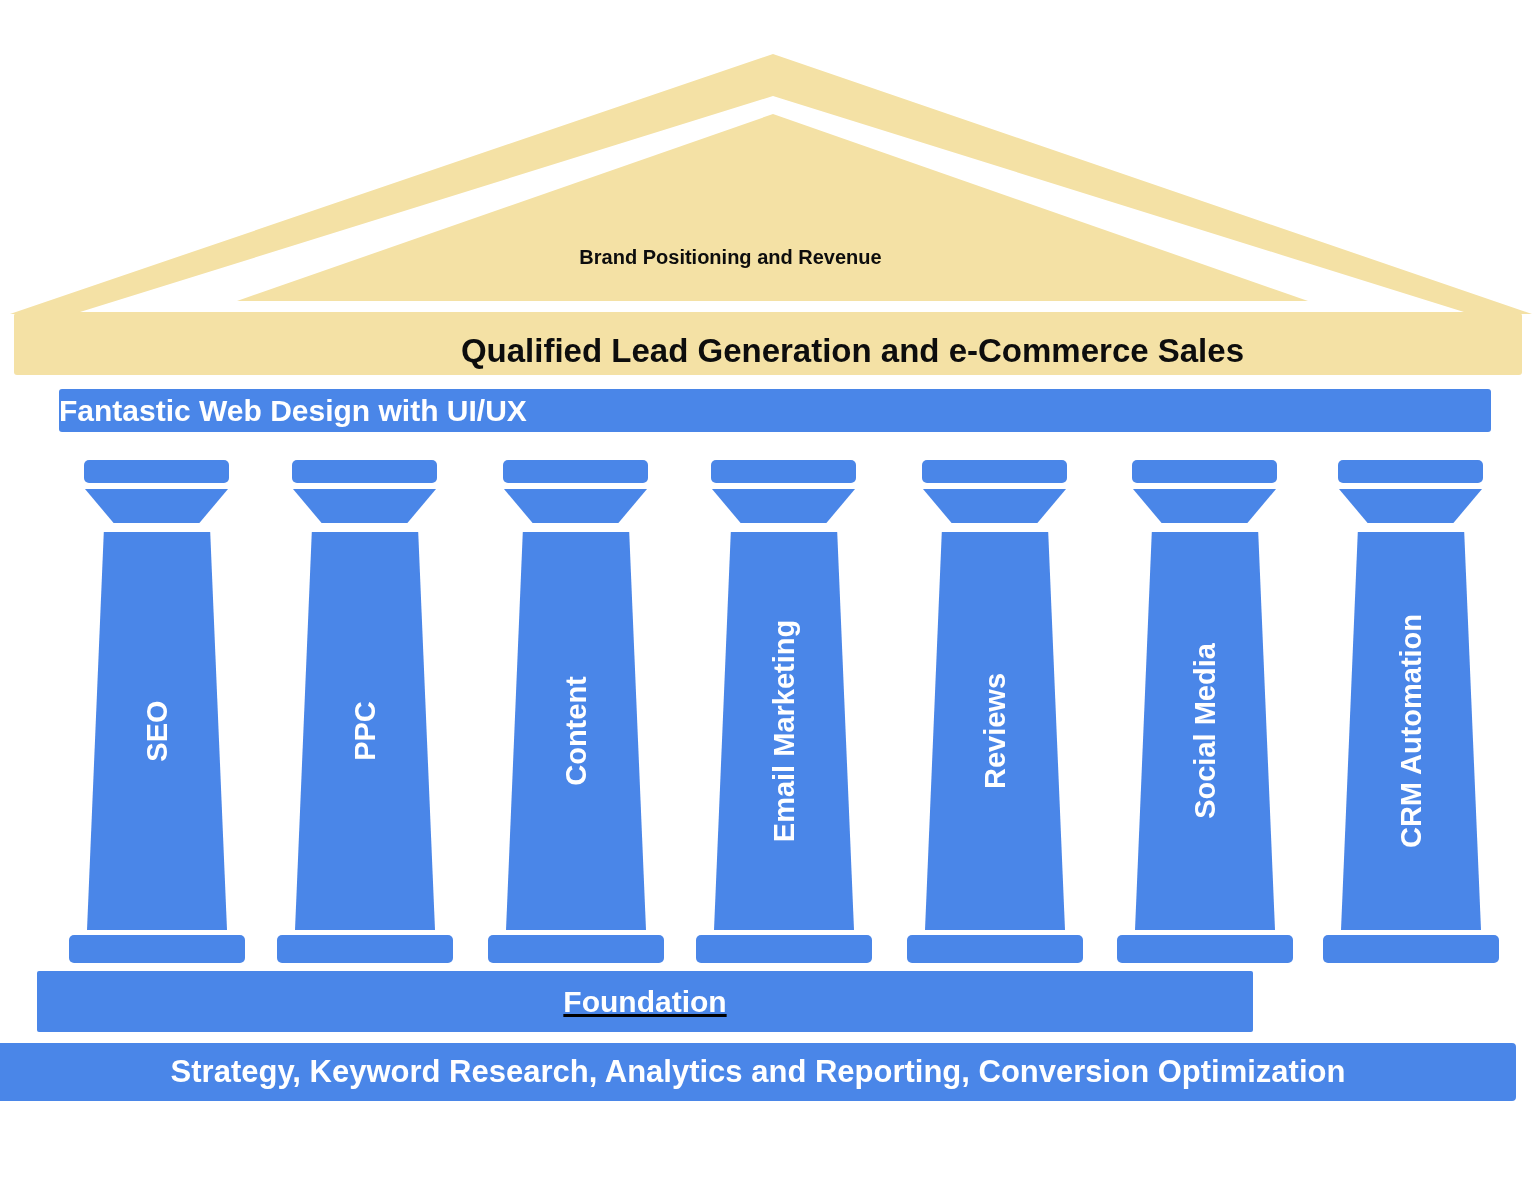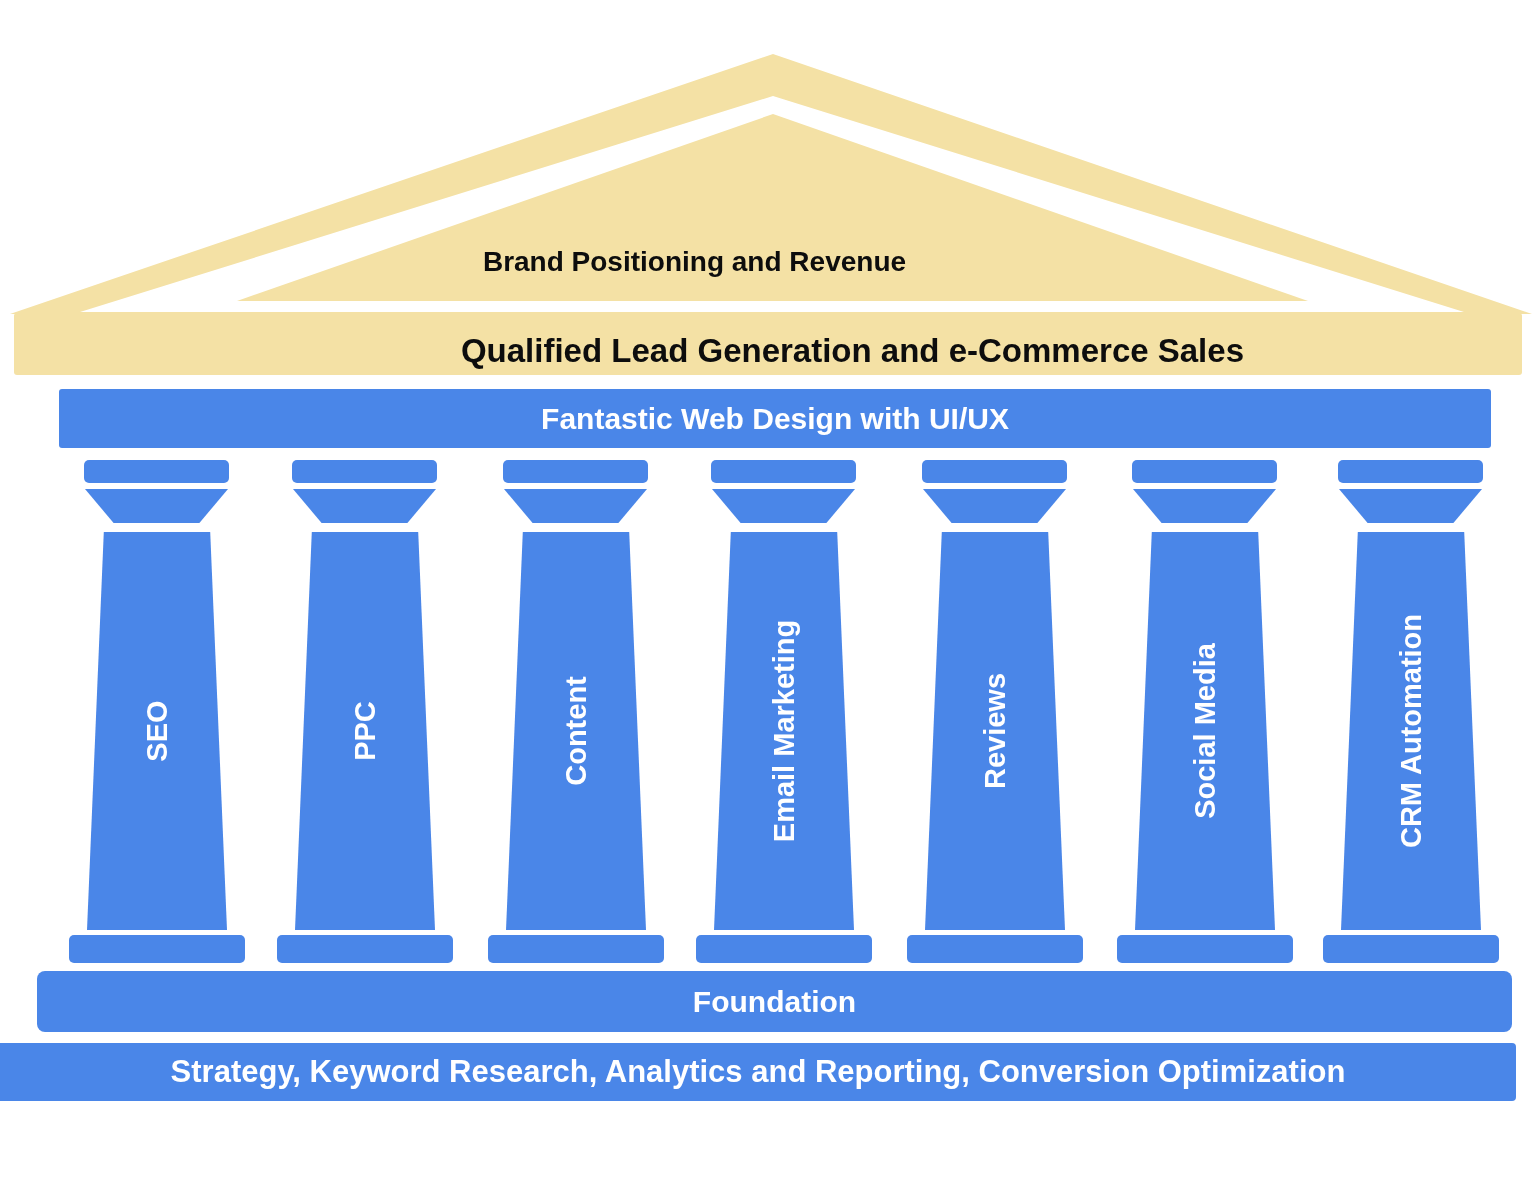--- a/index.html
+++ b/index.html
@@ -20,42 +20,43 @@
     left: 0; top: 0;
     width: 1536px;
     height: 1187px;
     pointer-events: none;
   }
   .pediment-title {
     position: absolute;
     left: 0; top: 246px;
     width: 1389px;
     text-align: center;
-    font-size: 28px;
+    font-size: 20px;
     font-weight: bold;
     color: var(--text-dark, #0d0d0d);
+    padding-left: 36px;
   }
   .architrave-label {
     position: absolute;
     left: 0; top: 332px;
     width: 1244px;
     text-align: right;
     font-size: 33px;
     font-weight: bold;
     color: var(--text-dark, #0d0d0d);
   }
   .entablature-bar {
     position: absolute;
     left: 59px; top: 389px;
-    width: 1432px; height: 59px;
+    width: 1432px; height: 43px;
     background: var(--pillar-blue, #4A86E8);
     border-radius: 3px;
     display: flex;
     align-items: center;
-    justify-content: center;
+    justify-content: flex-start;
   }
   .entablature-bar span,
   .foundation-bar span,
   .base-bar span {
     color: var(--text-light, #ffffff);
     font-weight: bold;
     font-size: 30px;
     white-space: nowrap;
   }
   .base-bar span { font-size: 31px; }
@@ -104,26 +105,27 @@
   .plinth {
     position: absolute;
     left: 0; top: 475px;
     width: 176px; height: 28px;
     background: var(--pillar-blue, #4A86E8);
     border-radius: 5px;
   }
   .foundation-bar {
     position: absolute;
     left: 37px; top: 971px;
-    width: 1475px; height: 61px;
-    background: var(--pillar-blue, #4A86E8);
-    border-radius: 8px;
+    width: 1216px; height: 61px;
+    background: var(--pillar-blue, #4A86E8);
+    border-radius: 2px;
     display: flex;
     align-items: center;
     justify-content: center;
+    text-decoration: underline;
   }
   .base-bar {
     position: absolute;
     left: 0; top: 1043px;
     width: 1516px; height: 58px;
     background: var(--pillar-blue, #4A86E8);
     border-radius: 0 4px 4px 0;
     display: flex;
     align-items: center;
     justify-content: center;

